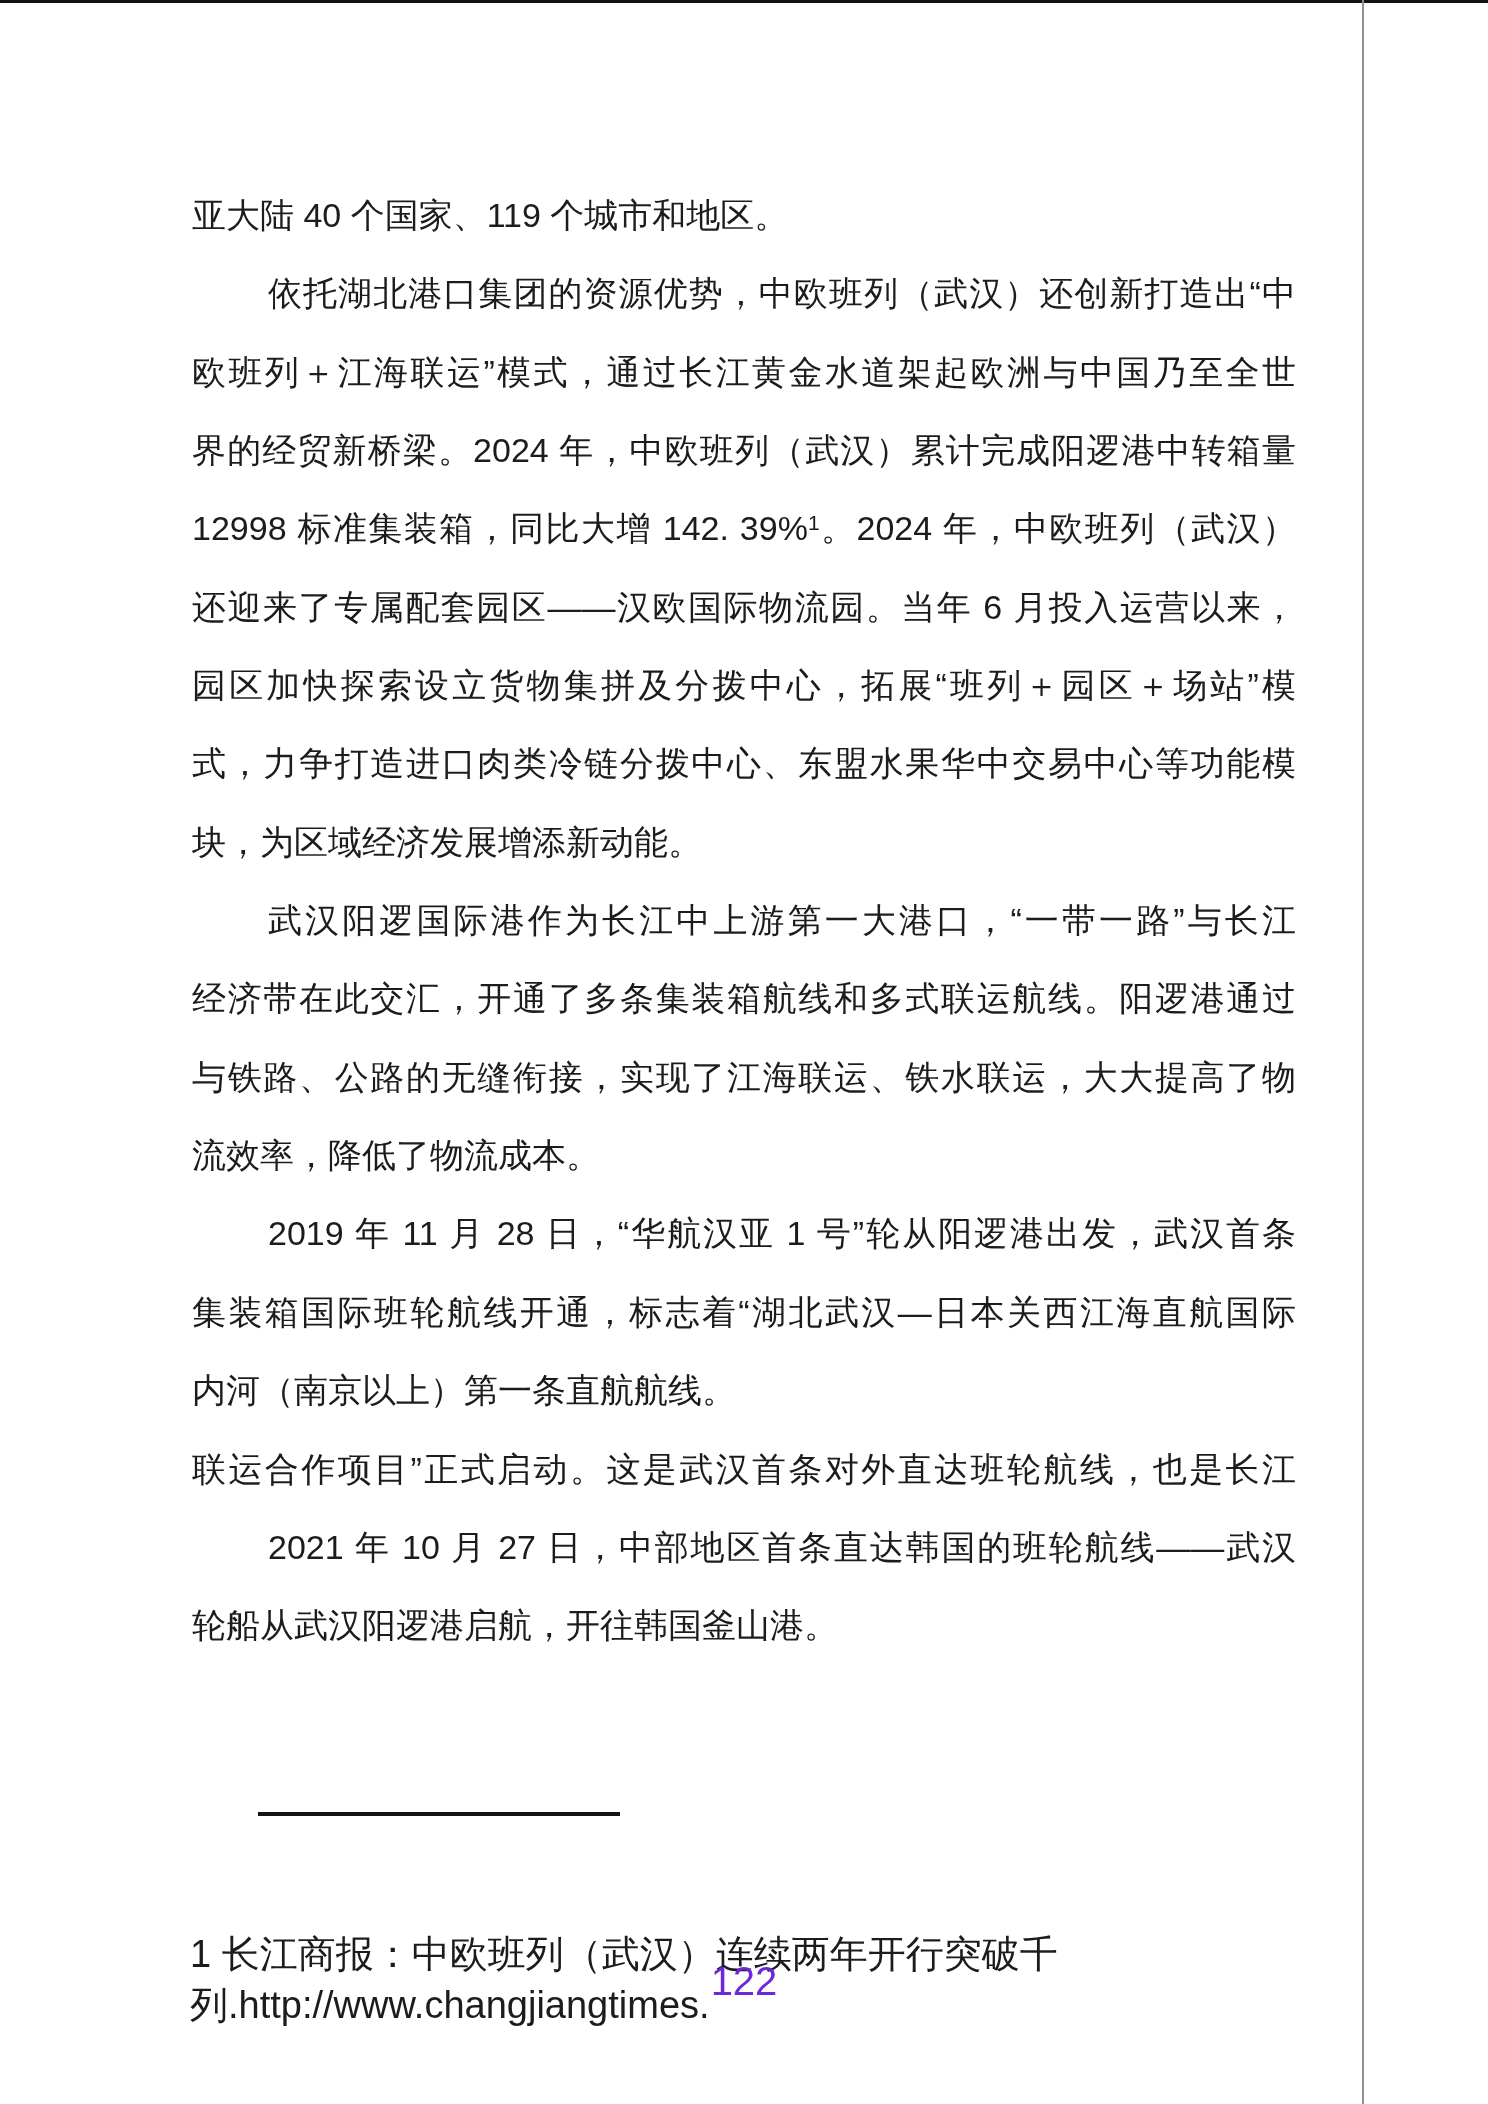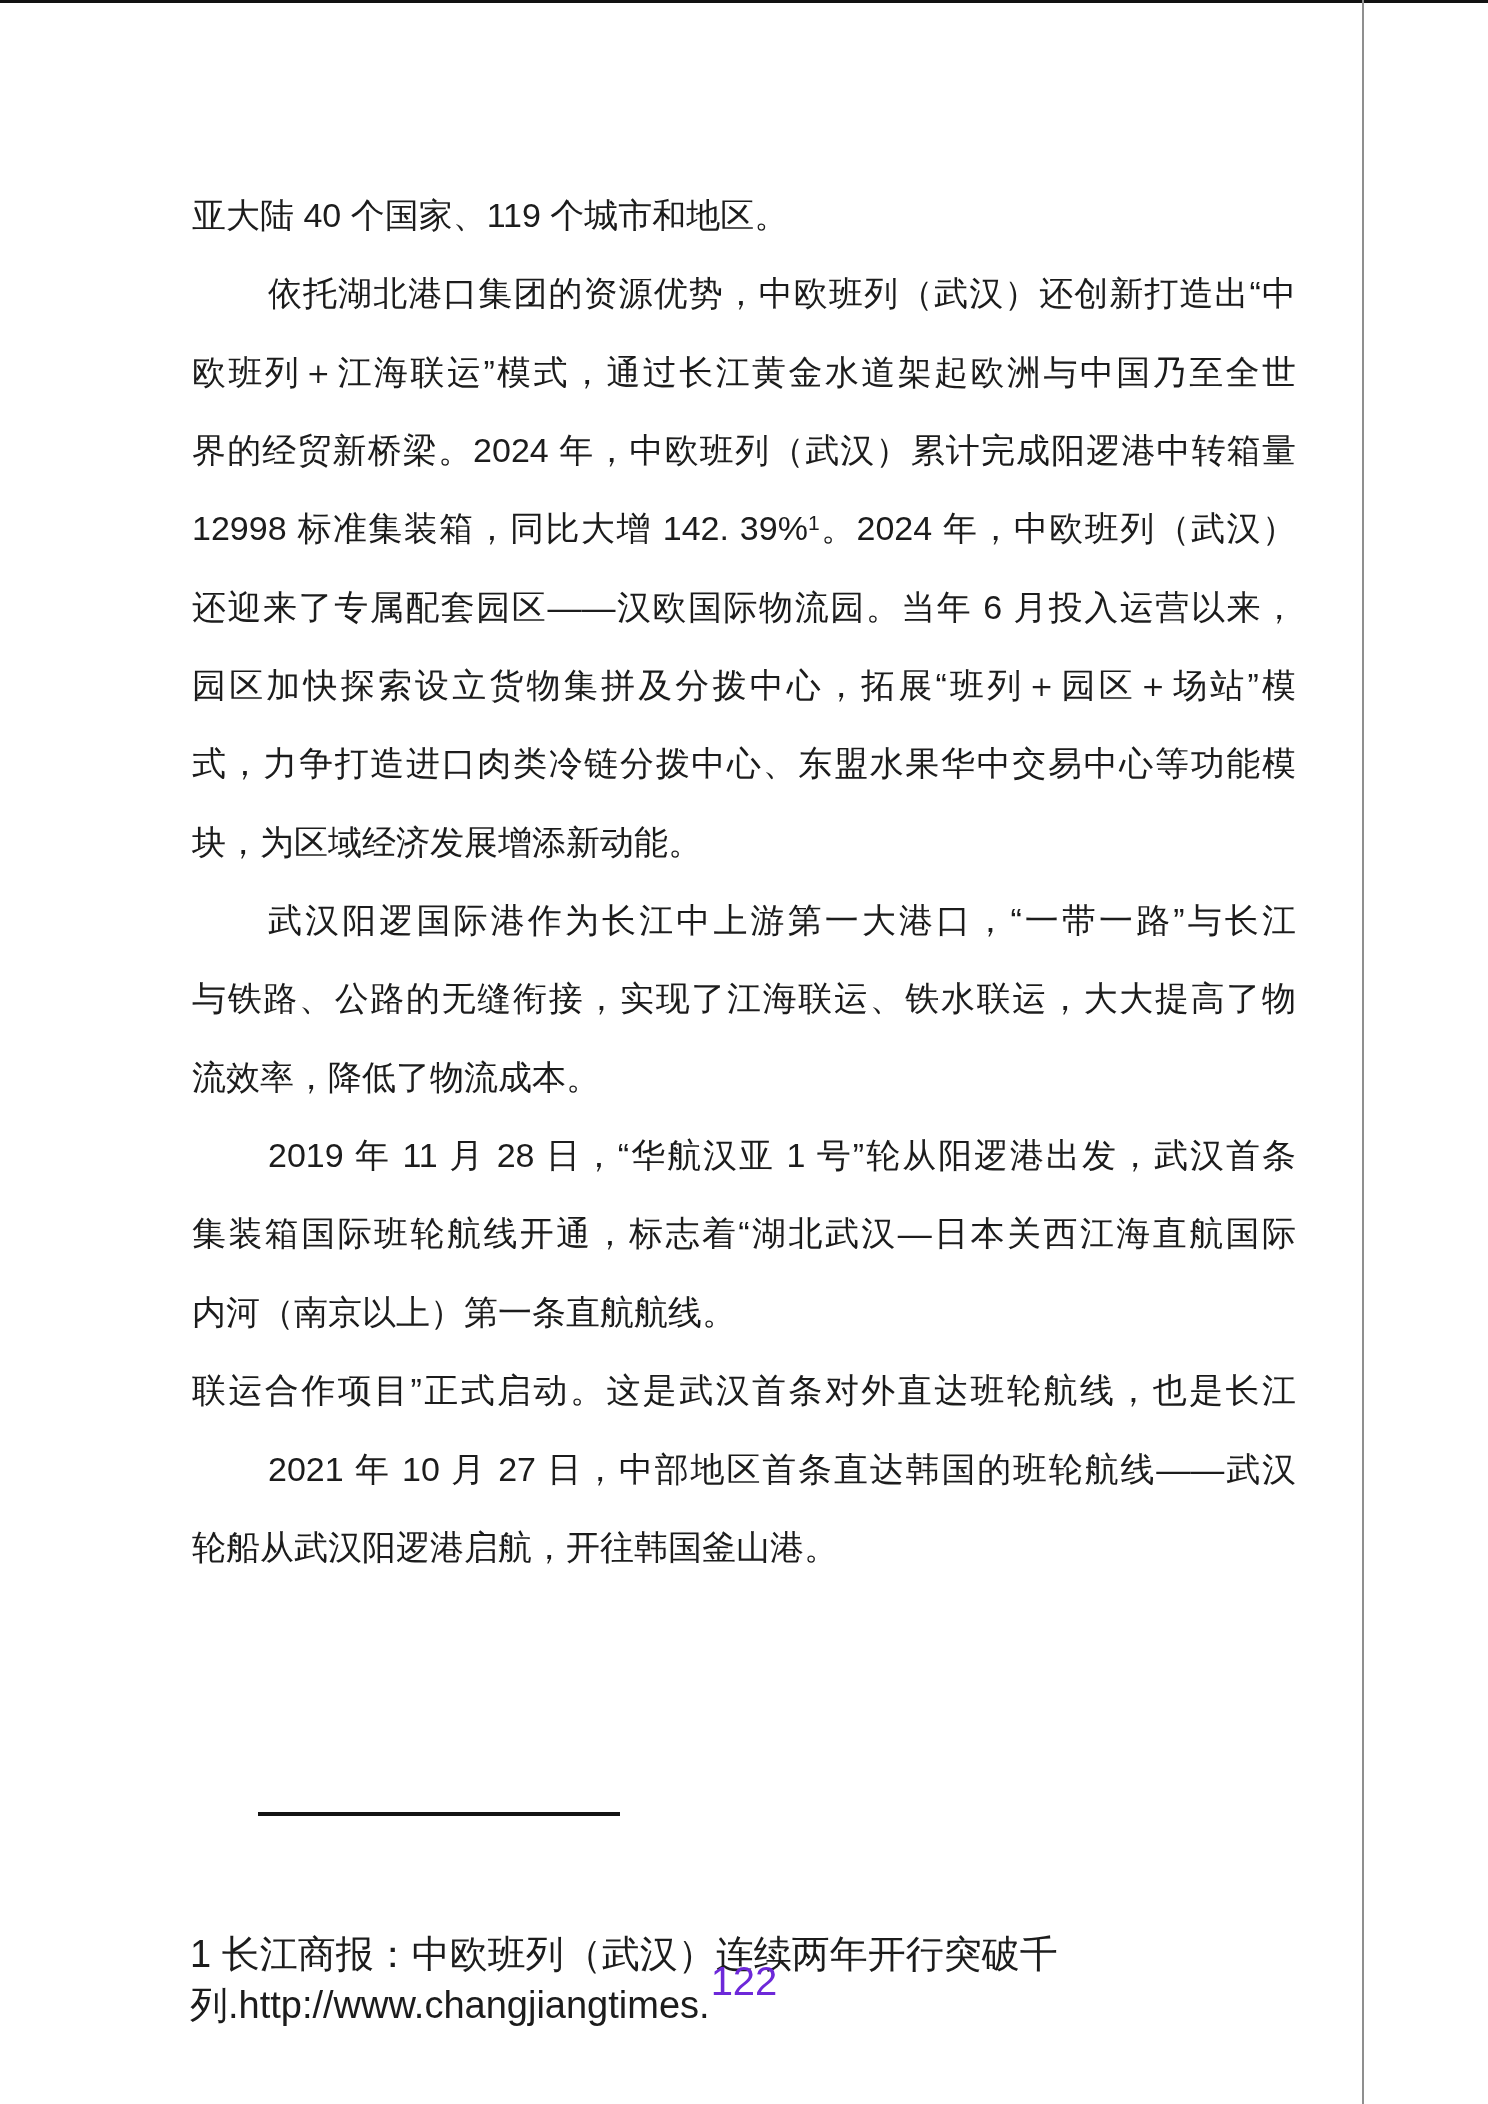--- a/index.html
+++ b/index.html
@@ -59,20 +59,21 @@
     <div class="ln short">亚大陆 40 个国家、119 个城市和地区。</div>
     <div class="ln indent">依托湖北港口集团的资源优势，中欧班列（武汉）还创新打造出“中</div>
     <div class="ln">欧班列＋江海联运”模式，通过长江黄金水道架起欧洲与中国乃至全世</div>
     <div class="ln">界的经贸新桥梁。2024 年，中欧班列（武汉）累计完成阳逻港中转箱量</div>
     <div class="ln"><span>12998 标准集装箱，同比大增 142. 39%</span><span class="sup">1</span><span>。2024 年，中欧班列（武汉）</span></div>
     <div class="ln">还迎来了专属配套园区——汉欧国际物流园。当年 6 月投入运营以来，</div>
     <div class="ln">园区加快探索设立货物集拼及分拨中心，拓展“班列＋园区＋场站”模</div>
     <div class="ln">式，力争打造进口肉类冷链分拨中心、东盟水果华中交易中心等功能模</div>
     <div class="ln short">块，为区域经济发展增添新动能。</div>
     <div class="ln indent">武汉阳逻国际港作为长江中上游第一大港口，“一带一路”与长江</div>
+    <div class="ln">经济带在此交汇，开通了多条集装箱航线和多式联运航线。阳逻港通过</div>
     <div class="ln">与铁路、公路的无缝衔接，实现了江海联运、铁水联运，大大提高了物</div>
     <div class="ln short">流效率，降低了物流成本。</div>
     <div class="ln indent">2019 年 11 月 28 日，“华航汉亚 1 号”轮从阳逻港出发，武汉首条</div>
     <div class="ln">集装箱国际班轮航线开通，标志着“湖北武汉—日本关西江海直航国际</div>
     <div class="ln short">内河（南京以上）第一条直航航线。</div>
     <div class="ln">联运合作项目”正式启动。这是武汉首条对外直达班轮航线，也是长江</div>
     <div class="ln indent">2021 年 10 月 27 日，中部地区首条直达韩国的班轮航线——武汉</div>
     <div class="ln short">轮船从武汉阳逻港启航，开往韩国釜山港。</div>
   </div>
 

